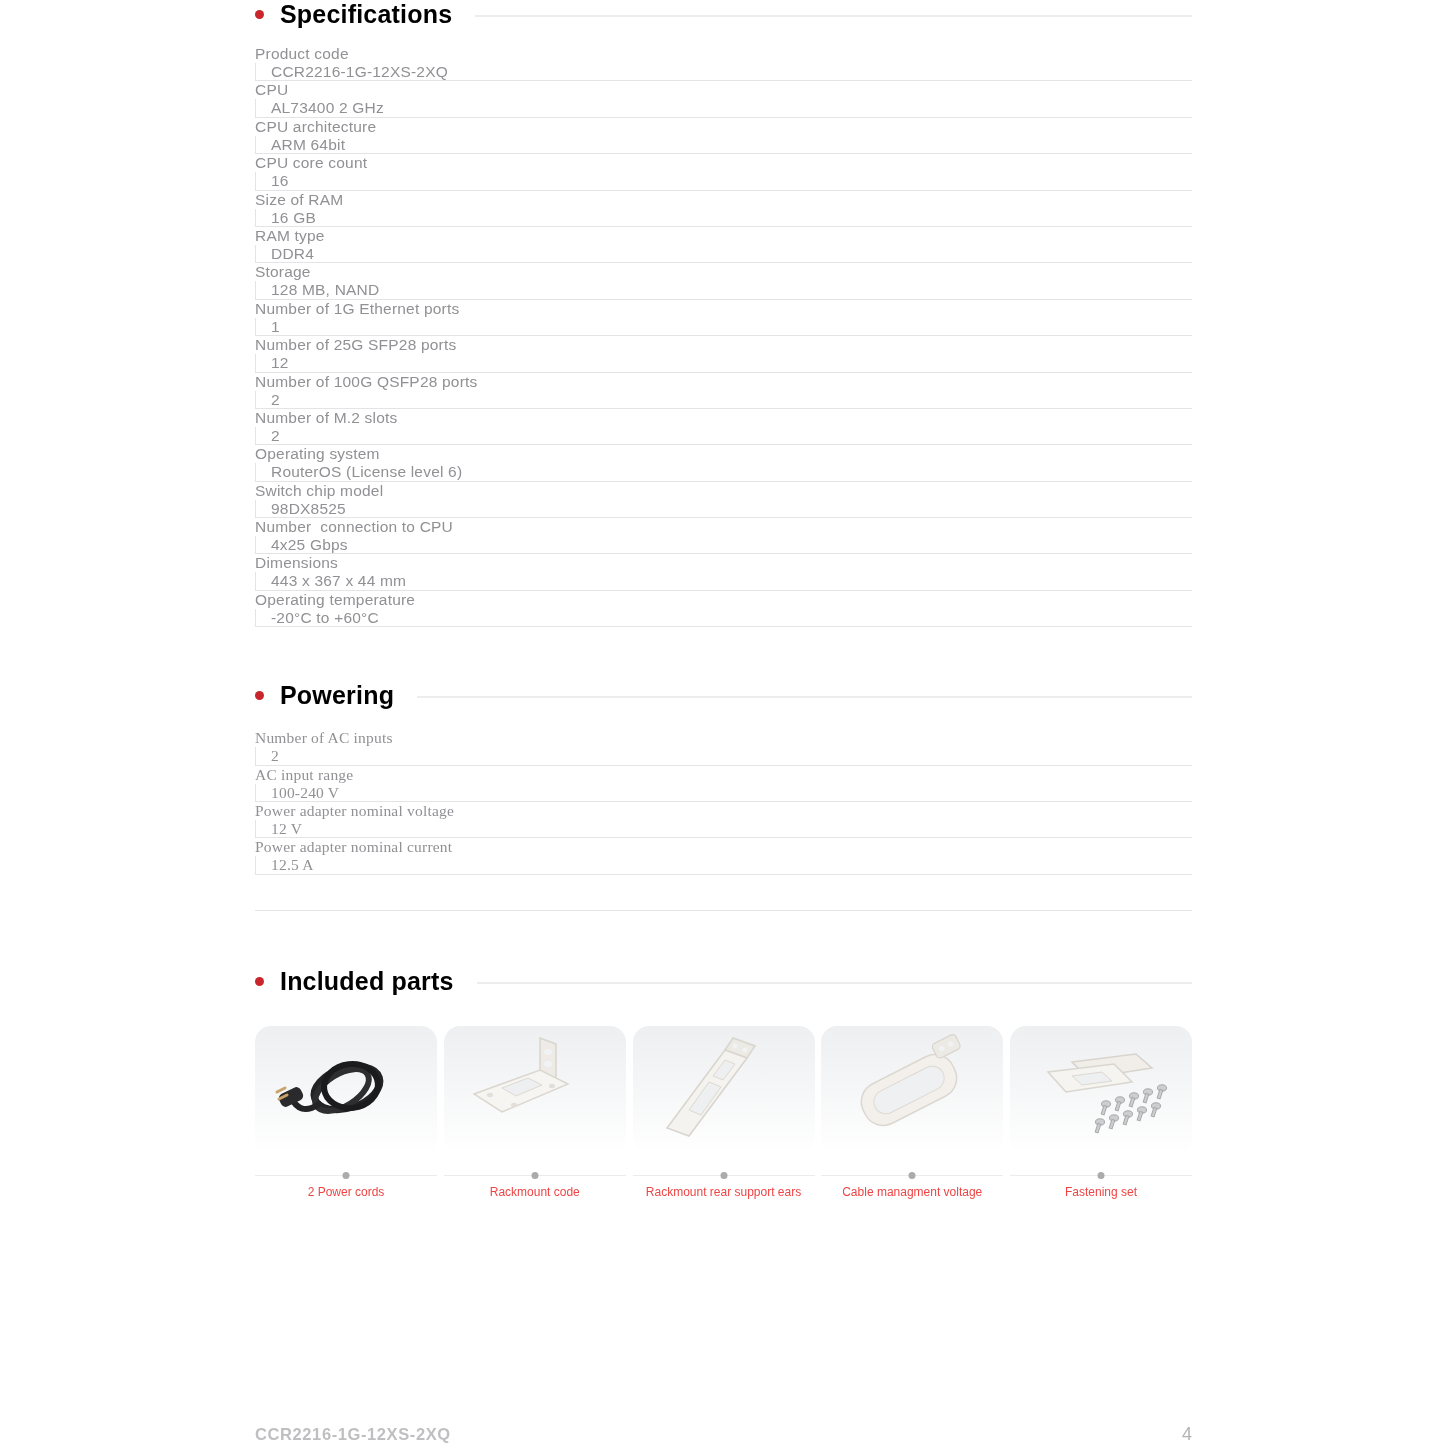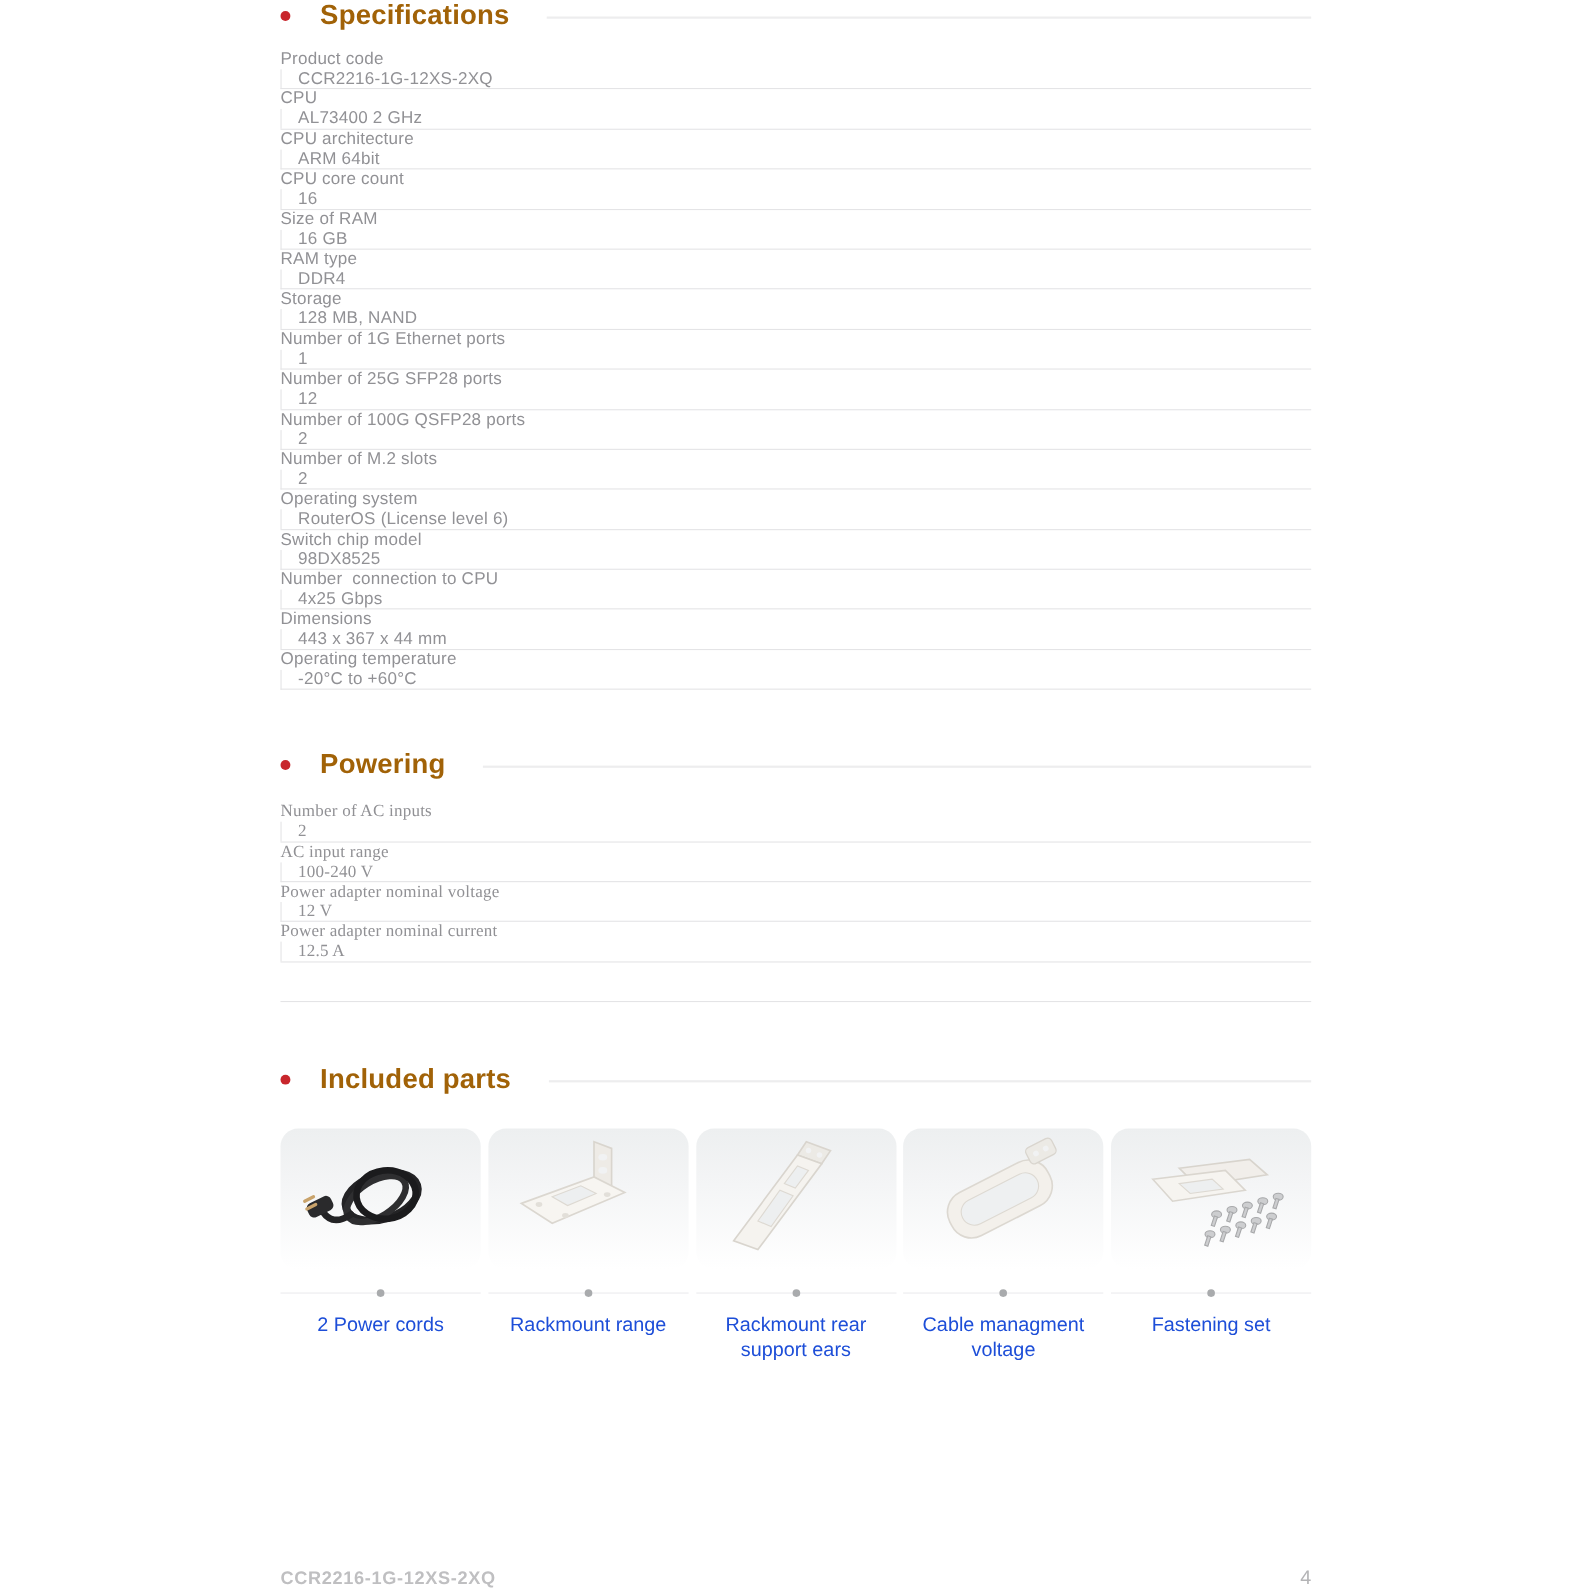--- a/index.html
+++ b/index.html
@@ -12,21 +12,21 @@
   }
   .content { position:absolute; left:255px; top:0; width:937px; }
 
   
   .sec-head { display:flex; align-items:center; height:28px; }
   .sec-head .bullet {
     width:9px; height:9px; border-radius:50%;
     background:#c8262c; margin-right:15px; flex:0 0 auto;
   }
   .sec-head h2 {
-    margin:12px; font-size:25px; font-weight:700; color:#a16207;
+    margin:1px; font-size:25px; font-weight:700; color:#000000;
     letter-spacing:0.2px; white-space:nowrap;
   }
   .sec-head .rule { flex:1; height:2px; background:#ededee; margin-left:22px; margin-top:4px; }
 
   
   .spec-table { margin-top:17px; }
   .spec-row { display:flex; align-items:center; height:35.4px; border-bottom:1px solid #e4e4e6;flex-direction:column; }
   .spec-row .cell { font-size:15.5px; color:#919195; letter-spacing:0.2px; white-space:pre-wrap; }
   .spec-row .label { width:418px; flex:0 0 auto; align-self:stretch; display:flex; align-items:center; }
   .spec-row .value { flex:1; align-self:stretch; display:flex; align-items:center;
@@ -40,21 +40,21 @@
   .part-col { width:182px; }
   .part-card {
     width:182px; height:128px; border-radius:16px;
     background:linear-gradient(180deg,#edeff0 0%,#f4f5f6 40%,#ffffff 100%);
   }
   .part-card svg { display:block; }
   .part-divider { position:relative; height:7px; margin-top:18px; }
   .part-divider::before { content:""; position:absolute; left:0; right:0; top:3px; height:1px; background:#ececee; }
   .part-dot { position:absolute; left:50%; top:0; transform:translateX(-50%);
               width:7px; height:7px; border-radius:50%; background:#a9abad; }
-  .part-caption { margin-top:14px; text-align:center; font-size:18px; line-height:23px; color:#1d4ed8; }
+  .part-caption { margin-top:2px; text-align:center; font-size:12px; line-height:23px; color:#ef4444; }
 
   
   .footer { position:absolute; left:255px; right:253px; top:1424px;
             display:flex; justify-content:space-between; align-items:baseline; }
   .footer .code { font-size:16.5px; font-weight:700; color:#bfbfc1; letter-spacing:0.6px; }
   .footer .pagenum { font-size:18px; color:#b4b4b6; }
 </style>
 </head>
 <body>
 
@@ -221,21 +221,21 @@
               <polygon points="30,68 96,44 124,58 58,86" fill="#f7f5f1" stroke="#dbd7d0" stroke-width="1.5"></polygon>
               <polygon points="58,62 84,52 98,59 72,70" fill="#edeff0" stroke="#ddd9d2" stroke-width="1"></polygon>
               <ellipse cx="46" cy="69" rx="3" ry="2.2" fill="#e2dfd9"></ellipse>
               <ellipse cx="108" cy="60" rx="3" ry="2.2" fill="#e2dfd9"></ellipse>
               <ellipse cx="70" cy="79" rx="3" ry="2.2" fill="#e2dfd9"></ellipse>
             </svg>
           </div>
           <div class="part-divider">
               <span class="part-dot"></span>
             </div>
-          <div class="part-caption">Rackmount range</div>
+          <div class="part-caption">Rackmount code</div>
         </div>
 
         <div class="part-col">
           <div class="part-card">
             <svg width="182" height="128" viewBox="0 0 182 128">
               <polygon points="92,24 100,12 122,20 114,32" fill="#eceae5" stroke="#d9d5ce" stroke-width="1.5"></polygon>
               <circle cx="102" cy="20" r="2.5" fill="#f1f2f3"></circle>
               <circle cx="112" cy="24" r="2.5" fill="#f1f2f3"></circle>
               <polygon points="34,102 92,24 114,32 56,110" fill="#f5f3ef" stroke="#d9d5ce" stroke-width="1.5"></polygon>
               <polygon points="56,84 76,56 88,61 68,89" fill="#edeff0" stroke="#ddd9d2" stroke-width="1"></polygon>

